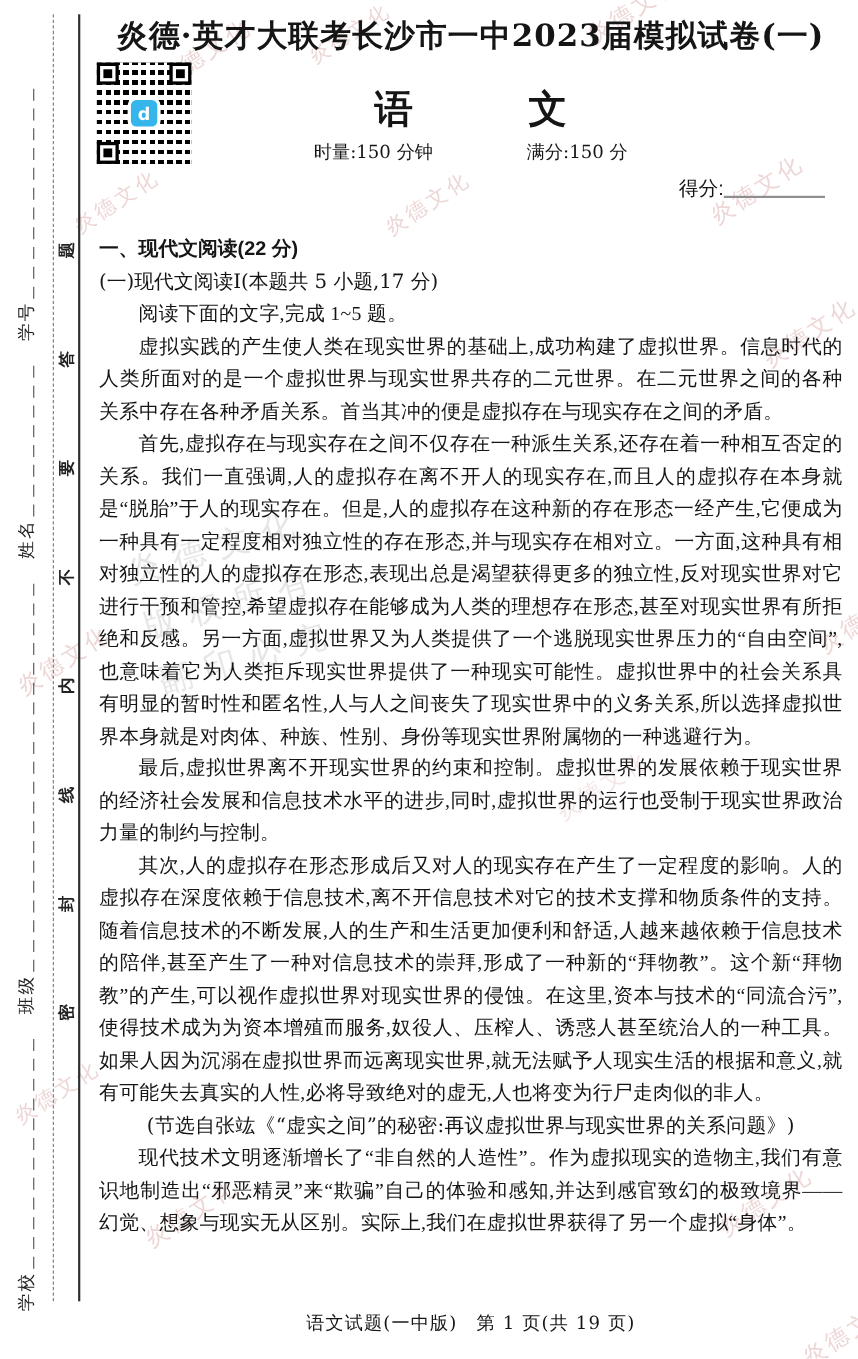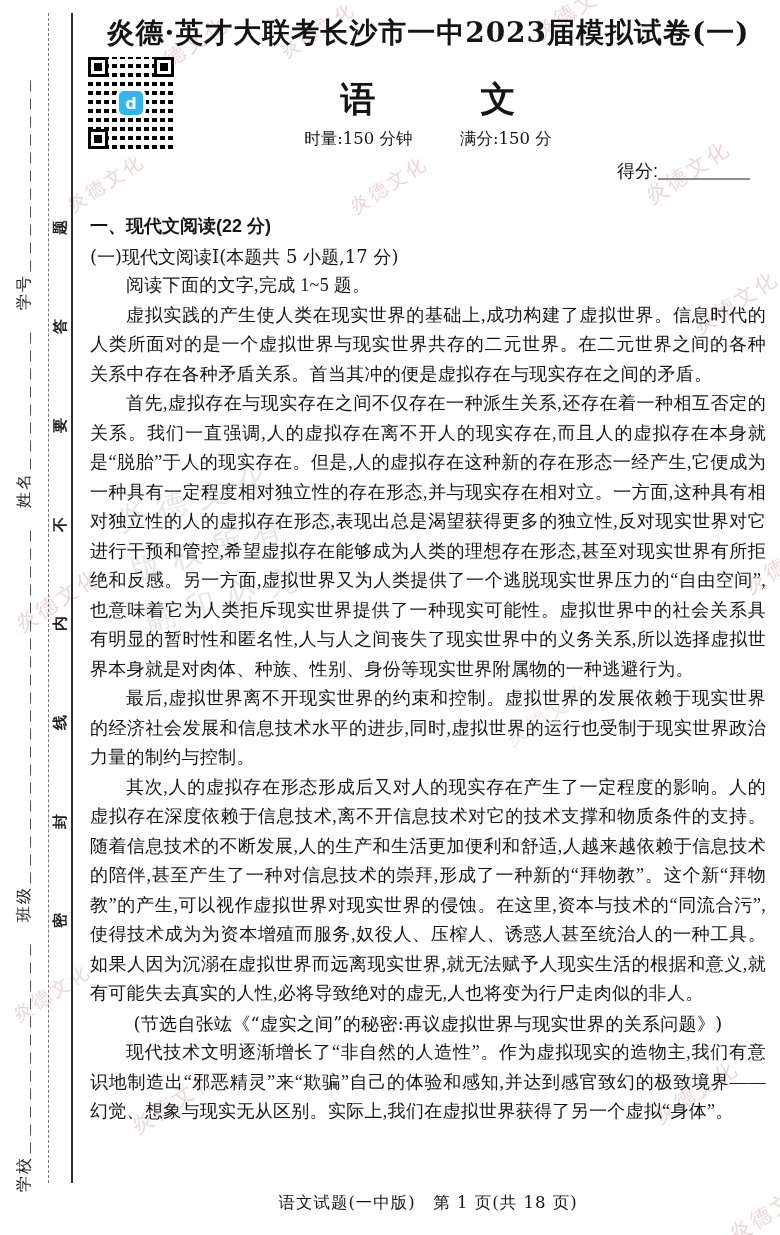--- a/index.html
+++ b/index.html
@@ -49,21 +49,21 @@
       color:#fff;font-weight:bold;font-size:16px;
       font-family:"DejaVu Sans", sans-serif;}
   
   .exam-title{position:absolute;left:90px;top:14px;width:676px;text-align:center;
       font-size:28px;font-weight:900;letter-spacing:1px;
       font-family:"DejaVu Serif", serif;}
   .subject-title{position:absolute;left:90px;top:76px;width:676px;text-align:center;
       font-size:35px;font-weight:900;font-family:"Liberation Sans", sans-serif;}
   .info-line{position:absolute;left:90px;top:128px;width:676px;text-align:center;
       font-size:16.5px;}
-  .info-line span{display:inline-block;margin:0 21px;}
+  .info-line span{display:inline-block;margin:0 40px;}
   .score-row{position:absolute;left:617px;top:158px;font-size:18px;font-weight:normal;
       font-family:"Liberation Sans", sans-serif;}
   .score-line{display:inline-block;width:92px;height:20px;
       border-bottom:2px solid #8e8e8e;vertical-align:-3px;}
   
   .content{position:absolute;left:90px;top:212px;width:676px;
       font-size:18px;line-height:29.5px;text-align:justify;letter-spacing:.3px;}
   .content p{margin:0;}
   .sec-title{font-family:"Liberation Sans", sans-serif;font-weight:bold;letter-spacing:0;}
   .subsec-title{letter-spacing:0;}
@@ -127,13 +127,13 @@
   <p class="subsec-title">(一)现代文阅读Ⅰ(本题共 5 小题,17 分)</p>
   <p class="indent">阅读下面的文字,完成 1~5 题。</p>
   <p class="indent">虚拟实践的产生使人类在现实世界的基础上,成功构建了虚拟世界。信息时代的人类所面对的是一个虚拟世界与现实世界共存的二元世界。在二元世界之间的各种关系中存在各种矛盾关系。首当其冲的便是虚拟存在与现实存在之间的矛盾。</p>
   <p class="indent">首先,虚拟存在与现实存在之间不仅存在一种派生关系,还存在着一种相互否定的关系。我们一直强调,人的虚拟存在离不开人的现实存在,而且人的虚拟存在本身就是“脱胎”于人的现实存在。但是,人的虚拟存在这种新的存在形态一经产生,它便成为一种具有一定程度相对独立性的存在形态,并与现实存在相对立。一方面,这种具有相对独立性的人的虚拟存在形态,表现出总是渴望获得更多的独立性,反对现实世界对它进行干预和管控,希望虚拟存在能够成为人类的理想存在形态,甚至对现实世界有所拒绝和反感。另一方面,虚拟世界又为人类提供了一个逃脱现实世界压力的“自由空间”,也意味着它为人类拒斥现实世界提供了一种现实可能性。虚拟世界中的社会关系具有明显的暂时性和匿名性,人与人之间丧失了现实世界中的义务关系,所以选择虚拟世界本身就是对肉体、种族、性别、身份等现实世界附属物的一种逃避行为。</p>
   <p class="indent">最后,虚拟世界离不开现实世界的约束和控制。虚拟世界的发展依赖于现实世界的经济社会发展和信息技术水平的进步,同时,虚拟世界的运行也受制于现实世界政治力量的制约与控制。</p>
   <p class="indent">其次,人的虚拟存在形态形成后又对人的现实存在产生了一定程度的影响。人的虚拟存在深度依赖于信息技术,离不开信息技术对它的技术支撑和物质条件的支持。随着信息技术的不断发展,人的生产和生活更加便利和舒适,人越来越依赖于信息技术的陪伴,甚至产生了一种对信息技术的崇拜,形成了一种新的“拜物教”。这个新“拜物教”的产生,可以视作虚拟世界对现实世界的侵蚀。在这里,资本与技术的“同流合污”,使得技术成为为资本增殖而服务,奴役人、压榨人、诱惑人甚至统治人的一种工具。如果人因为沉溺在虚拟世界而远离现实世界,就无法赋予人现实生活的根据和意义,就有可能失去真实的人性,必将导致绝对的虚无,人也将变为行尸走肉似的非人。</p>
   <p class="citation">(节选自张竑《“虚实之间”的秘密:再议虚拟世界与现实世界的关系问题》)</p>
   <p class="indent">现代技术文明逐渐增长了“非自然的人造性”。作为虚拟现实的造物主,我们有意识地制造出“邪恶精灵”来“欺骗”自己的体验和感知,并达到感官致幻的极致境界——幻觉、想象与现实无从区别。实际上,我们在虚拟世界获得了另一个虚拟“身体”。</p>
 </div>
 
-<div class="footer">语文试题(一中版)　第 1 页(共 18 页)</div>
+<div class="footer">语文试题(一中版)　第 1 页(共 19 页)</div>
 
 </body></html>

